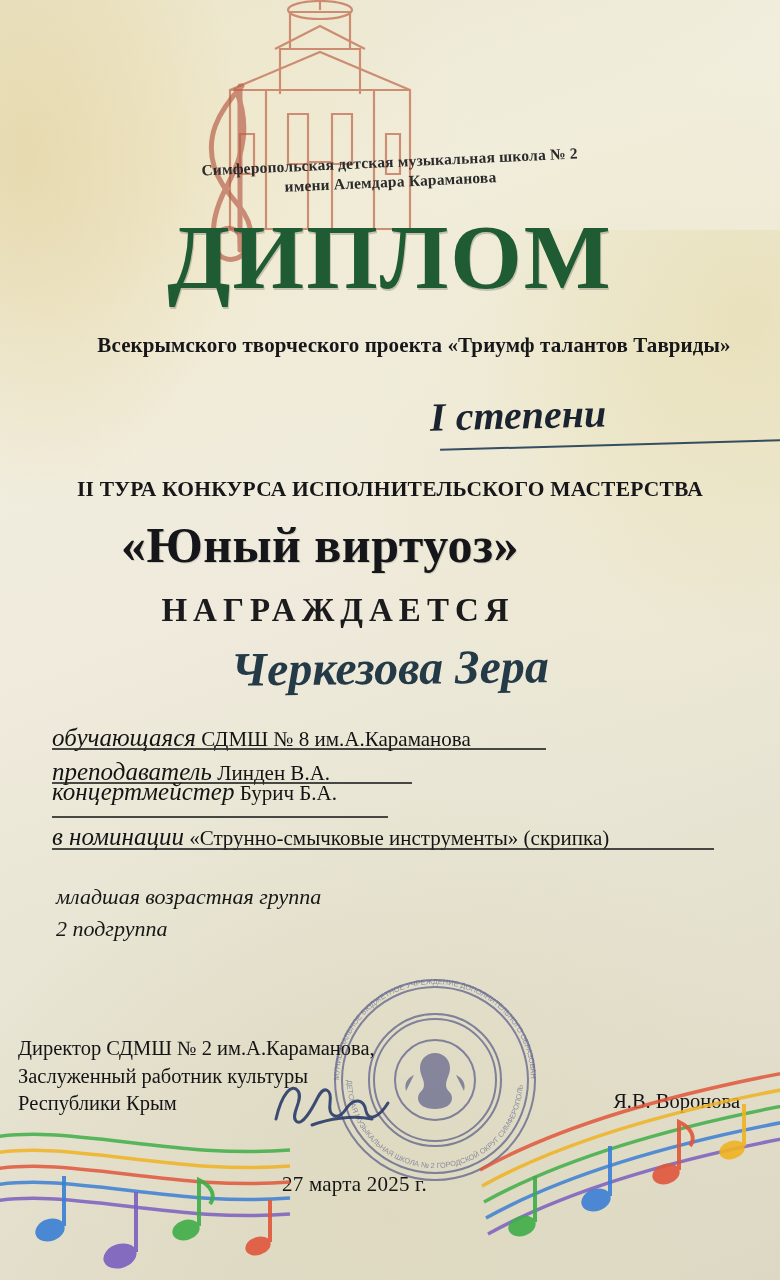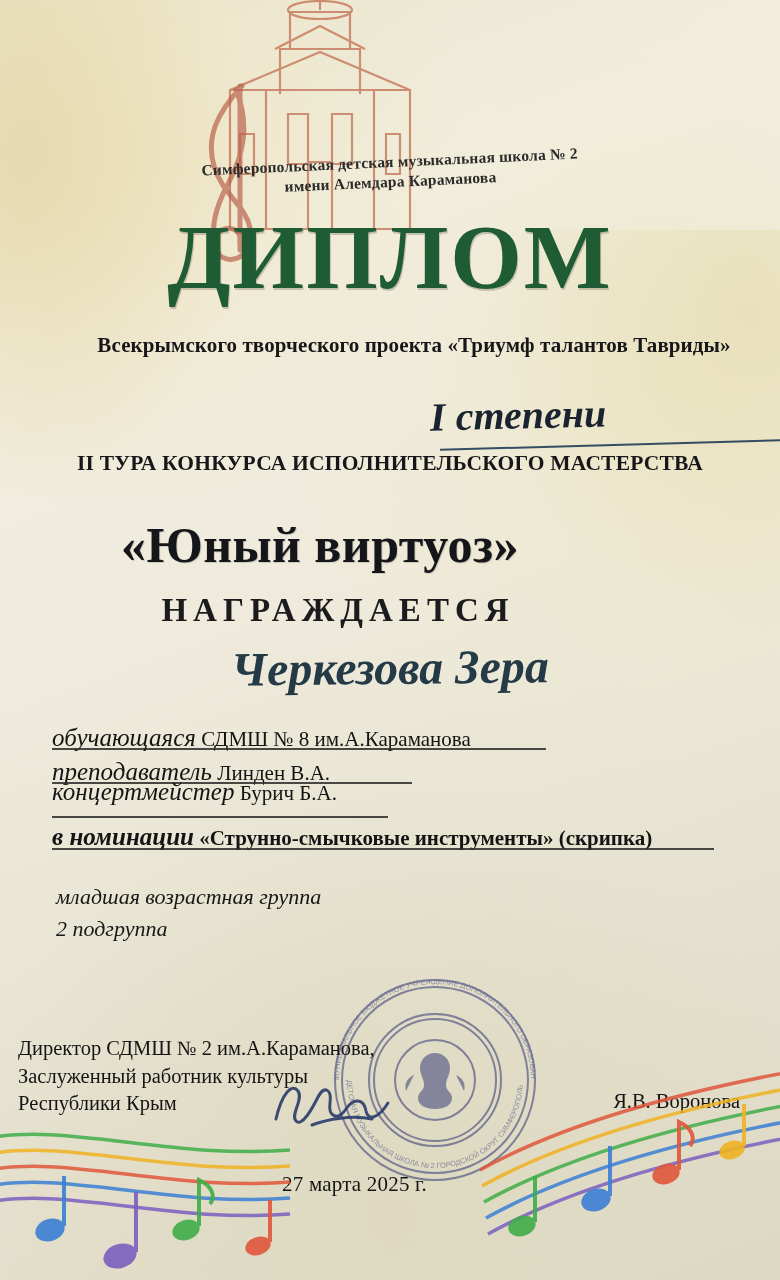--- a/index.html
+++ b/index.html
@@ -122,21 +122,21 @@
     left: 440px;
     width: 345px;
     height: 2px;
     background: #14324f;
     transform: rotate(-1.6deg);
     opacity: .85;
   }
 
   #round-line {
     position: absolute;
-    top: 451px;
+    top: 477px;
     left: 0;
     width: 780px;
     text-align: center;
     font-weight: 700;
     font-size: 21.5px;
     letter-spacing: .2px;
     color: #17171a;
   }
 
   #contest-name {
@@ -200,21 +200,21 @@
     background: #2a2a2a;
     opacity: .85;
   }
 
   #detail-1 { top: 722px; }
   #rule-1   { top: 748px; width: 494px; }
   #detail-2 { top: 756px; }
   #rule-2   { top: 782px; width: 360px; }
   #detail-3 { top: 760px; margin-top: 16px; }
   #rule-3   { top: 816px; width: 336px; }
-  #detail-4 { top: 821px; font-weight: bold; }
+  #detail-4 { top: 821px; }
   #rule-4   { top: 848px; width: 662px; }
 
   #group-1 {
     position: absolute;
     left: 56px;
     top: 884px;
     font-style: italic;
     font-size: 22px;
     color: #171717;
   }

